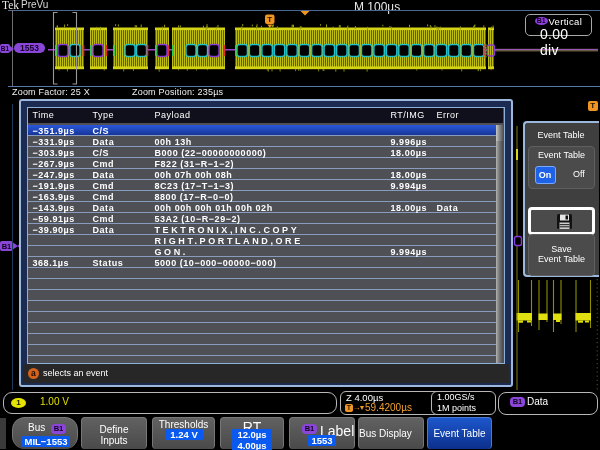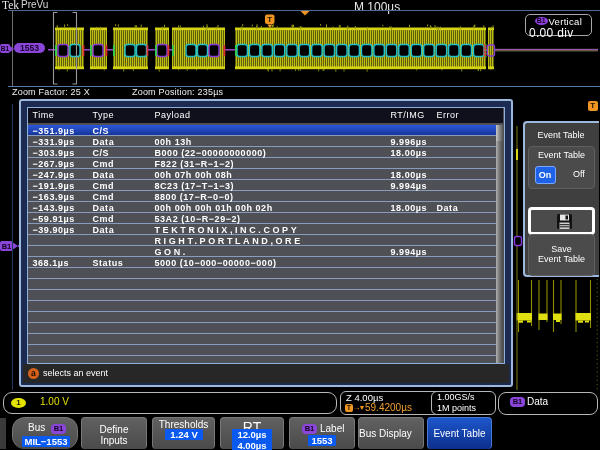--- a/index.html
+++ b/index.html
@@ -245,21 +245,21 @@
 <div class="abs" style="left:12px;top:104px;width:1px;height:286px;background:#22395e"></div>
 <div class="abs" style="left:8px;top:86px;width:592px;height:1px;background:#5578a8"></div>
 
 <div class="pill" style="left:0px;top:43.5px;width:10px;height:9px;font-size:6.5px;line-height:9px;border-radius:2px">B1</div>
 <div class="abs" style="left:10px;top:45.5px;width:0;height:0;border-left:4px solid #8a46d8;border-top:3px solid transparent;border-bottom:3px solid transparent"></div>
 <div class="pill" style="left:14px;top:43px;width:31px;height:10px;font-size:8.5px;line-height:10px;border-radius:5px;color:#1a0030">1553</div>
 
 <div class="abs" style="left:525px;top:14px;width:67px;height:22px;background:#000;border:1.5px solid #a8a8a8;border-radius:5px">
  <div class="pill" style="left:8.5px;top:1.5px;width:13.5px;height:8.5px;font-size:7px;line-height:8.5px;border-radius:50%;background:#9040e0">B1</div>
  <div class="abs b" style="left:22.5px;top:0.5px;color:#fff;font-size:9.5px;letter-spacing:0.3px">Vertical</div>
- <div class="abs b" style="left:3px;top:10.5px;color:#fff;font-size:12px;letter-spacing:0.3px">0.00 div</div>
+ <div class="abs b" style="left:14px;top:10.5px;color:#fff;font-size:14px;letter-spacing:0.3px">0.00 div</div>
 </div>
 
 <div class="abs b" style="left:12px;top:86.5px;color:#f0f0f0;font-size:9px;letter-spacing:0.2px">Zoom Factor: 25 X</div>
 <div class="abs b" style="left:132px;top:86.5px;color:#f0f0f0;font-size:9px;letter-spacing:0.2px">Zoom Position: 235µs</div>
 
 <div class="abs" style="left:19px;top:99px;width:494px;height:288px;background:#1b2b52;
  border:2px solid #9cb8dc;border-radius:3px">
 
  <div class="abs" style="left:6px;top:6px;width:478px;height:257px;border:1.5px solid #8fb0d8;background:#4f5056">
    <div class="abs" style="left:0;top:0;width:475px;height:15px;background:#10101c"></div>
@@ -444,21 +444,21 @@
     <div class="bluebox" style="left:12px;top:10.5px;width:38px;height:11px;font-size:9.5px;line-height:11px">1.24 V</div>
     <div class="bluebox" style="left:9px;top:34px;width:44px;height:11px;font-size:9.5px;line-height:11px">−1.48 V</div>
   </div>
 <div class="abs" style="left:220px;top:417px;width:64px;height:32px;background:linear-gradient(#616161,#4a4a4a);border:1px solid #777;border-bottom:none;border-radius:4px">
     <div class="abs b" style="left:0;top:0.5px;width:62px;text-align:center;color:#fff;font-size:14px">RT</div>
     <div class="bluebox" style="left:11px;top:10.5px;width:40px;height:11px;font-size:9.5px;line-height:11px">12.0µs</div>
     <div class="bluebox" style="left:11px;top:22px;width:40px;height:11px;font-size:9.5px;line-height:11px">4.00µs</div>
   </div>
 <div class="abs" style="left:289px;top:417px;width:66px;height:32px;background:linear-gradient(#616161,#4a4a4a);border:1px solid #777;border-bottom:none;border-radius:4px">
     <div class="pill" style="left:12px;top:6px;width:15px;height:10px;font-size:7.5px;line-height:10px">B1</div>
-    <div class="abs b" style="left:30px;top:4.5px;color:#fff;font-size:10px">Label</div>
+    <div class="abs b" style="left:30px;top:4.5px;color:#fff;font-size:14px">Label</div>
     <div class="bluebox" style="left:18px;top:17px;width:28px;height:11px;font-size:9.5px;line-height:11px">1553</div>
   </div>
 <div class="abs" style="left:358px;top:417px;width:66px;height:32px;background:linear-gradient(#616161,#4a4a4a);border:1px solid #777;border-bottom:none;border-radius:4px">
     <div class="abs b" style="left:0;top:9.5px;width:64px;color:#fff;font-size:10px">Bus Display</div>
   </div>
 <div class="abs" style="left:427px;top:417px;width:65px;height:32px;background:linear-gradient(#1d57cc,#0c2f8c);border:1px solid #4a7ad0;border-bottom:none;border-radius:4px">
     <div class="abs b" style="left:0;top:9.5px;width:63px;text-align:center;color:#fff;font-size:10px">Event Table</div>
   </div>
 
 </body></html>

